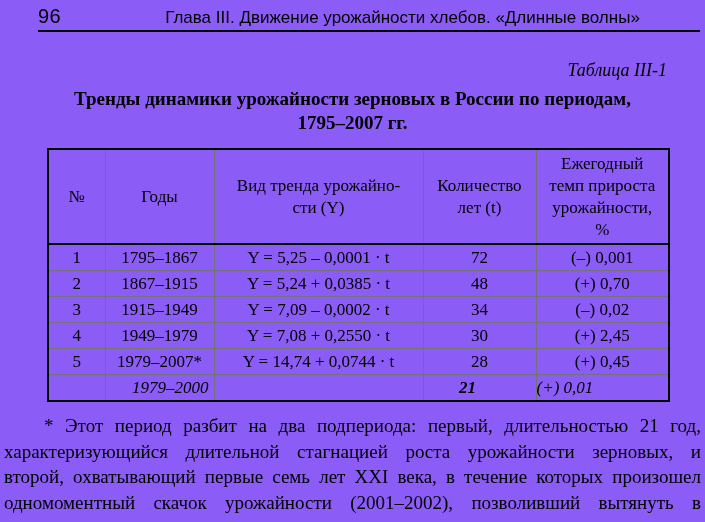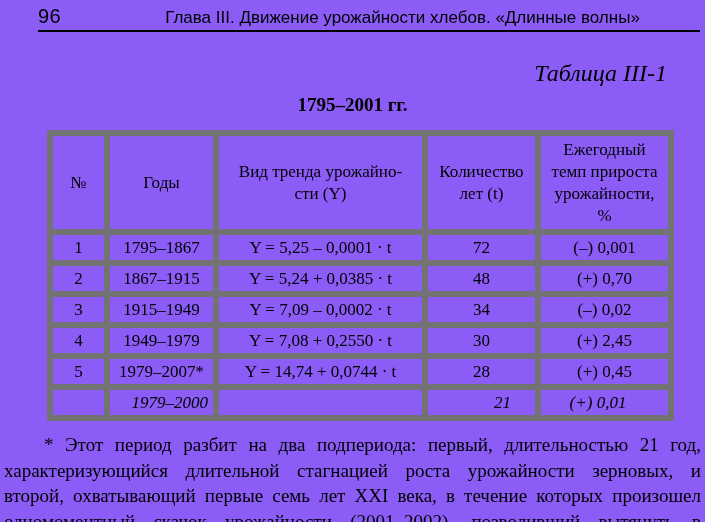--- a/index.html
+++ b/index.html
@@ -13,49 +13,49 @@
     overflow: hidden;
   }
 
   
   .page-header { position: relative; height: 32px; font-family: "Liberation Sans", "DejaVu Sans", sans-serif; }
   .page-number { position: absolute; left: 38px; top: 5px; font-size: 20px; letter-spacing: 0.5px; }
   .running-title { position: absolute; left: 140px; top: 8px; width: 525px; text-align: center; font-size: 17px; white-space: nowrap; }
   .header-rule { position: absolute; left: 38px; top: 30px; width: 662px; border-top: 2px solid #000; }
 
   
-  .table-label { margin-top: 28px; padding-right: 38px; text-align: right; font-style: italic; font-size: 24px; }
+  .table-label { margin-top: 28px; padding-right: 38px; text-align: right; font-style: italic; font-size: 18px; }
   .doc-title { margin-top: 6px; text-align: center; font-weight: bold; font-size: 19px; line-height: 24px; }
 
   
   table.trends {
     border-collapse: collapse;
     table-layout: fixed;
     margin: 13px 0 0 47px;
     width: 621px;
     font-size: 17px;
     border: 2px solid #000;
   }
-  table.trends th, table.trends td { border: 6px solid #737373; padding: 0; overflow: hidden; }
+  table.trends th, table.trends td { border: 1px solid #737373; padding: 0; overflow: hidden; }
   table.trends thead th {
     border-bottom: 2px solid #000;
     height: 93px;
     font-weight: normal;
     text-align: center;
     vertical-align: middle;
     white-space: pre-line;
     line-height: 22px;
   }
   table.trends tbody td { height: 25px; text-align: center; vertical-align: middle; }
   td.c-growth { text-align: left; padding-left: 9px; }
   .fexpr { }
   tr.subrow td { font-style: italic; }
   tr.subrow td.c-years  { text-align: right; padding-right: 5px; }
-  tr.subrow td.c-count  { text-align: right; padding-right: 24px; }
-  tr.subrow td.c-growth { text-align: center; padding-right: 13px; padding-left: 0; }
+  tr.subrow td.c-count  { padding-right: 24px; font-weight: bold; }
+  tr.subrow td.c-growth { text-align: left; padding-right: 13px; padding-left: 0; }
 
   
   .footnote {
     margin: 11px 4px 0 4px;
     font-size: 19px;
     line-height: 25.5px;
     text-align: justify;
     text-align-last: justify;
     text-indent: 40px;
     word-spacing: 2px;
@@ -68,21 +68,22 @@
 
   <div class="page-header">
     <span class="page-number">96</span>
     <span class="running-title">Глава III. Движение урожайности хлебов. «Длинные волны»</span>
     <div class="header-rule"></div>
   </div>
 
   <div class="table-label">Таблица III-1</div>
 
   <div class="doc-title">
-    <div>1795–2001 гг.</div>
+    <div>Тренды динамики урожайности зерновых в России по периодам,</div>
+    <div>1795–2007 гг.</div>
   </div>
 
   <table class="trends">
     <colgroup>
       <col style="width:57px">
         <col style="width:109px">
         <col style="width:209px">
         <col style="width:113px">
         <col style="width:133px">
     </colgroup>

